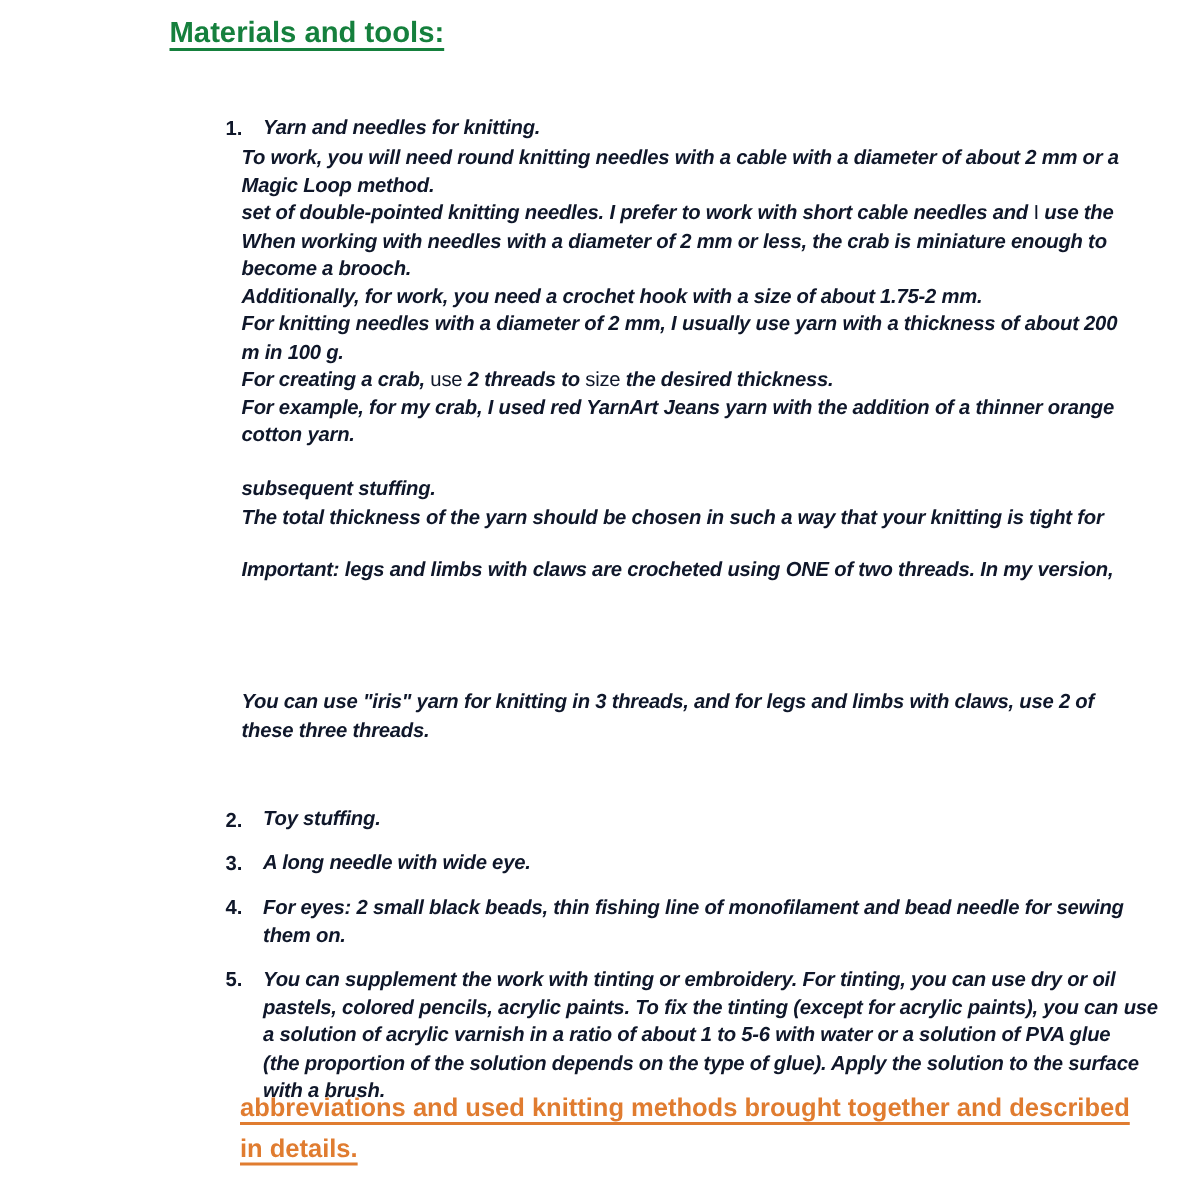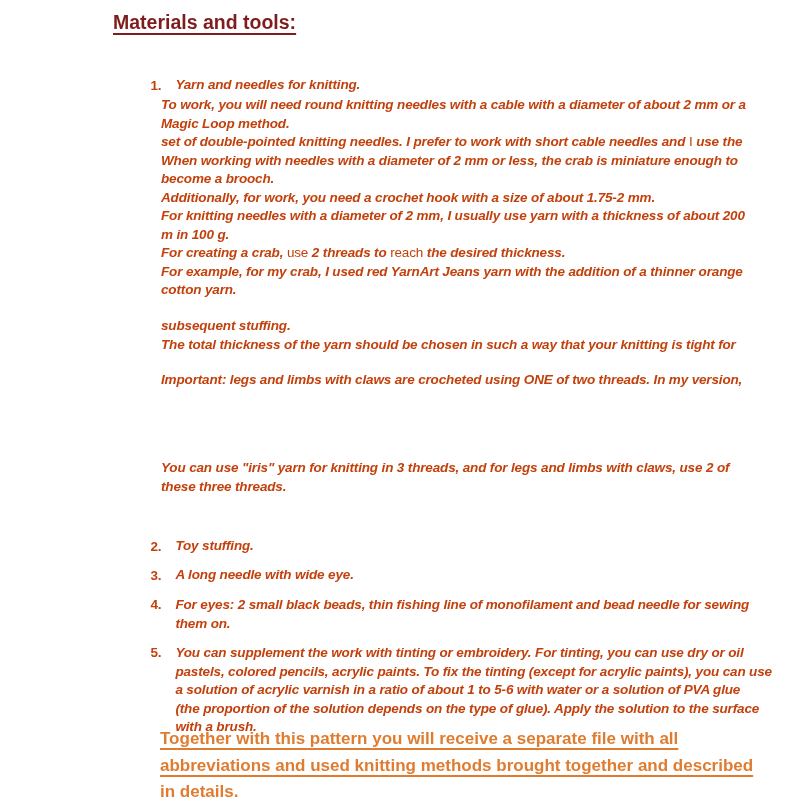--- a/index.html
+++ b/index.html
@@ -16,33 +16,33 @@
     font-family: "Liberation Sans", sans-serif;
     color: #3a3a3a;
   }
   .heading {
     position: absolute;
     left: 113px;
     top: 11px;
     margin: 0;
     font-size: 19.5px;
     font-weight: bold;
-    color: #7f1d1d;
+    color: #15803d;
     text-decoration: underline;
     text-underline-offset: 4px;
     text-decoration-thickness: 2px;
     letter-spacing: 0px;
     text-align: center;
   }
   .body-text {
     font-size: 13.5px;
     font-weight: bold;
     font-style: italic;
     letter-spacing: -0.15px;
-    color: #c2410c;
+    color: #0f172a;
   }
   .para {
     position: absolute;
     left: 161px;
   }
   .ln {
     line-height: 18.5px;
     height: 18.5px;
     white-space: pre;
   }
@@ -97,21 +97,21 @@
 
   <div class="para body-text" style="top:96px">
     <div class="ln">To work, you will need round knitting needles with a cable with a diameter of about 2 mm or a</div>
     <div class="ln">Magic Loop method.</div>
     <div class="ln"><span>set of double-pointed knitting needles. I prefer to work with short cable needles and </span><span class="up">I</span><span> use the</span></div>
     <div class="ln">When working with needles with a diameter of 2 mm or less, the crab is miniature enough to</div>
     <div class="ln">become a brooch.</div>
     <div class="ln">Additionally, for work, you need a crochet hook with a size of about 1.75-2 mm.</div>
     <div class="ln">For knitting needles with a diameter of 2 mm, I usually use yarn with a thickness of about 200</div>
     <div class="ln">m in 100 g.</div>
-    <div class="ln"><span>For creating a crab, </span><span class="up">use </span><span>2 threads to </span><span class="up">reach </span><span>the desired thickness.</span></div>
+    <div class="ln"><span>For creating a crab, </span><span class="up">use </span><span>2 threads to </span><span class="up">size </span><span>the desired thickness.</span></div>
     <div class="ln">For example, for my crab, I used red YarnArt Jeans yarn with the addition of a thinner orange</div>
     <div class="ln">cotton yarn.</div>
   </div>
 
   <div class="para body-text" style="top:317px">
     <div class="ln">subsequent stuffing.</div>
     <div class="ln">The total thickness of the yarn should be chosen in such a way that your knitting is tight for</div>
   </div>
 
   <div class="para body-text" style="top:371px">
@@ -133,18 +133,17 @@
 
   <div class="li body-text" style="top:581px">
     <span class="num">4.</span><span class="cont"><span class="ln" style="display:block">For eyes: 2 small black beads, thin fishing line of monofilament and bead needle for sewing</span><span class="ln" style="display:block">them on.</span></span>
   </div>
 
   <div class="li body-text" style="top:629px">
     <span class="num">5.</span><span class="cont"><span class="ln" style="display:block">You can supplement the work with tinting or embroidery. For tinting, you can use dry or oil</span><span class="ln" style="display:block">pastels, colored pencils, acrylic paints. To fix the tinting (except for acrylic paints), you can use</span><span class="ln" style="display:block">a solution of acrylic varnish in a ratio of about 1 to 5-6 with water or a solution of PVA glue</span><span class="ln" style="display:block">(the proportion of the solution depends on the type of glue). Apply the solution to the surface</span><span class="ln" style="display:block">with a brush.</span></span>
   </div>
 
   <div class="note">
-    <div class="nln">Together with this pattern you will receive a separate file with all</div>
     <div class="nln">abbreviations and used knitting methods brought together and described</div>
     <div class="nln">in details.</div>
   </div>
 
 </div>
 
 </body></html>

